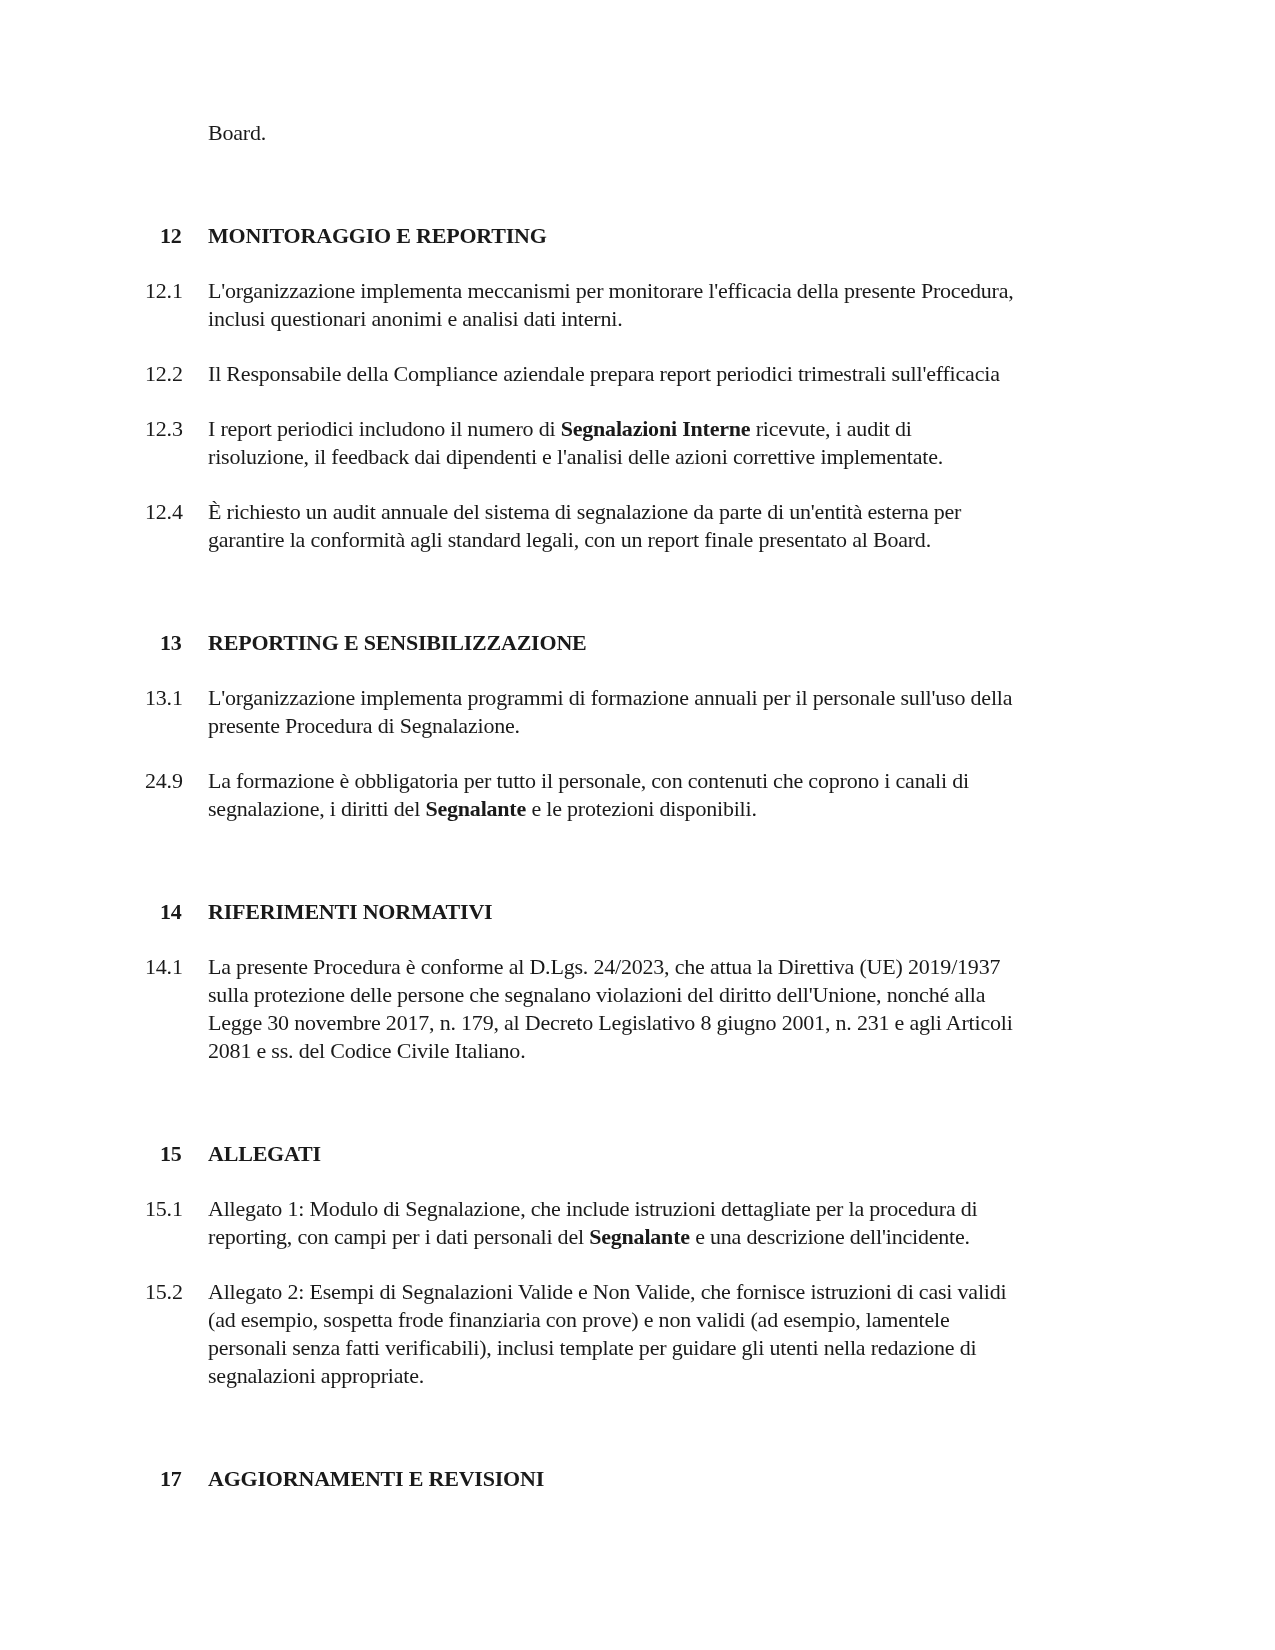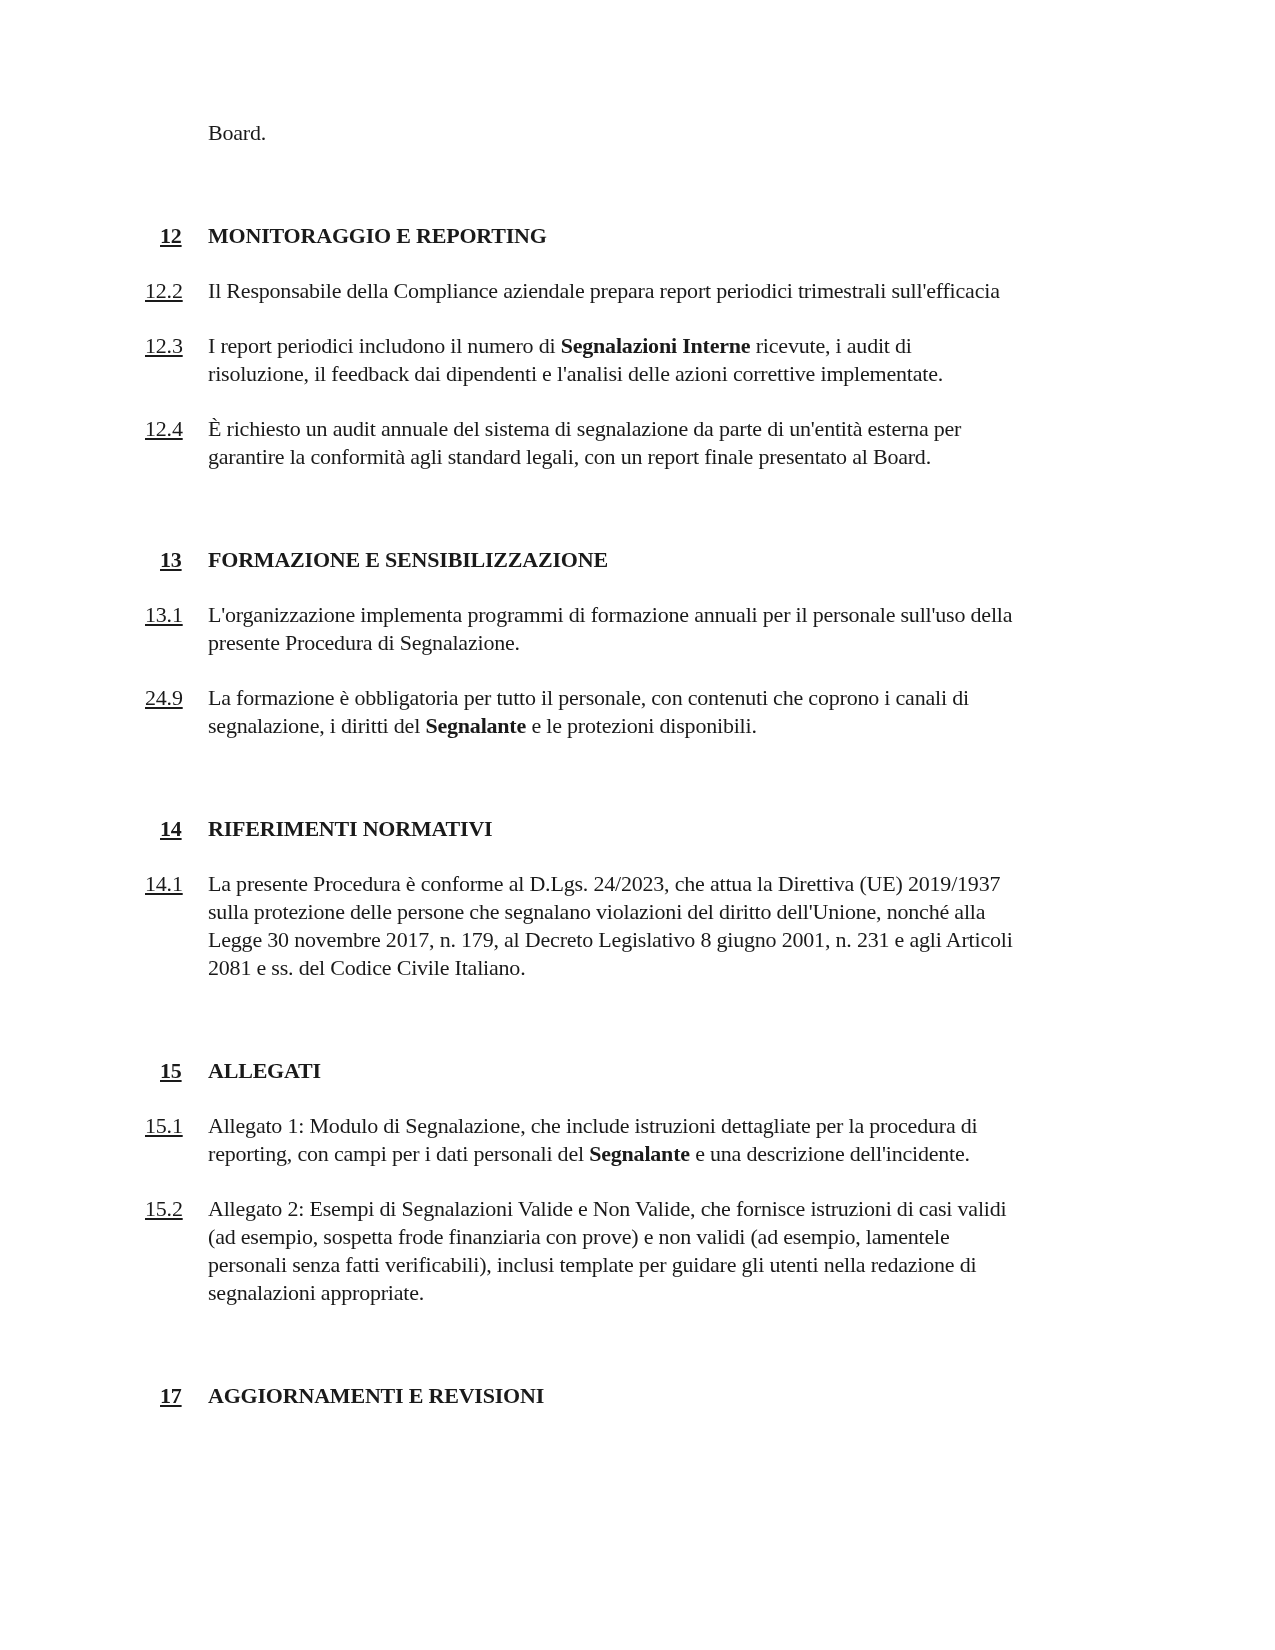--- a/index.html
+++ b/index.html
@@ -24,21 +24,20 @@
   .block {
     display: flex;
     align-items: baseline;
     font-size: 22px;
     line-height: 28px;
     letter-spacing: -0.2px;
   }
   .num {
     flex: 0 0 63px;
     box-sizing: border-box;
-    text-decoration: underline;
   }
   .text {
     flex: 1 1 auto;
     min-width: 0;
   }
   .line {
     white-space: nowrap;
   }
   .heading {
     font-weight: bold;
@@ -69,20 +68,27 @@
           <div class="line"><span>Board.</span></div>
         </span>
       </div>
       <div class="block heading">
         <span class="num">12</span>
         <span class="text">
           <div class="line"><span>MONITORAGGIO E REPORTING</span></div>
         </span>
       </div>
       <div class="block item">
+        <span class="num">12.1</span>
+        <span class="text">
+          <div class="line"><span>L'organizzazione implementa meccanismi per monitorare l'efficacia della presente Procedura,</span></div>
+          <div class="line"><span>inclusi questionari anonimi e analisi dati interni.</span></div>
+        </span>
+      </div>
+      <div class="block item">
         <span class="num">12.2</span>
         <span class="text">
           <div class="line"><span>Il Responsabile della Compliance aziendale prepara report periodici trimestrali sull'efficacia</span></div>
         </span>
       </div>
       <div class="block item">
         <span class="num">12.3</span>
         <span class="text">
           <div class="line"><span>I report periodici includono il numero di </span><span class="bold">Segnalazioni Interne</span><span> ricevute, i audit di</span></div>
           <div class="line"><span>risoluzione, il feedback dai dipendenti e l'analisi delle azioni correttive implementate.</span></div>
@@ -91,21 +97,21 @@
       <div class="block item">
         <span class="num">12.4</span>
         <span class="text">
           <div class="line"><span>È richiesto un audit annuale del sistema di segnalazione da parte di un'entità esterna per</span></div>
           <div class="line"><span>garantire la conformità agli standard legali, con un report finale presentato al Board.</span></div>
         </span>
       </div>
       <div class="block heading">
         <span class="num">13</span>
         <span class="text">
-          <div class="line"><span>FORMAZIONE E SENSIBILIZZAZIONE</span></div>
+          <div class="line"><span>REPORTING E SENSIBILIZZAZIONE</span></div>
         </span>
       </div>
       <div class="block item">
         <span class="num">13.1</span>
         <span class="text">
           <div class="line"><span>L'organizzazione implementa programmi di formazione annuali per il personale sull'uso della</span></div>
           <div class="line"><span>presente Procedura di Segnalazione.</span></div>
         </span>
       </div>
       <div class="block item">

